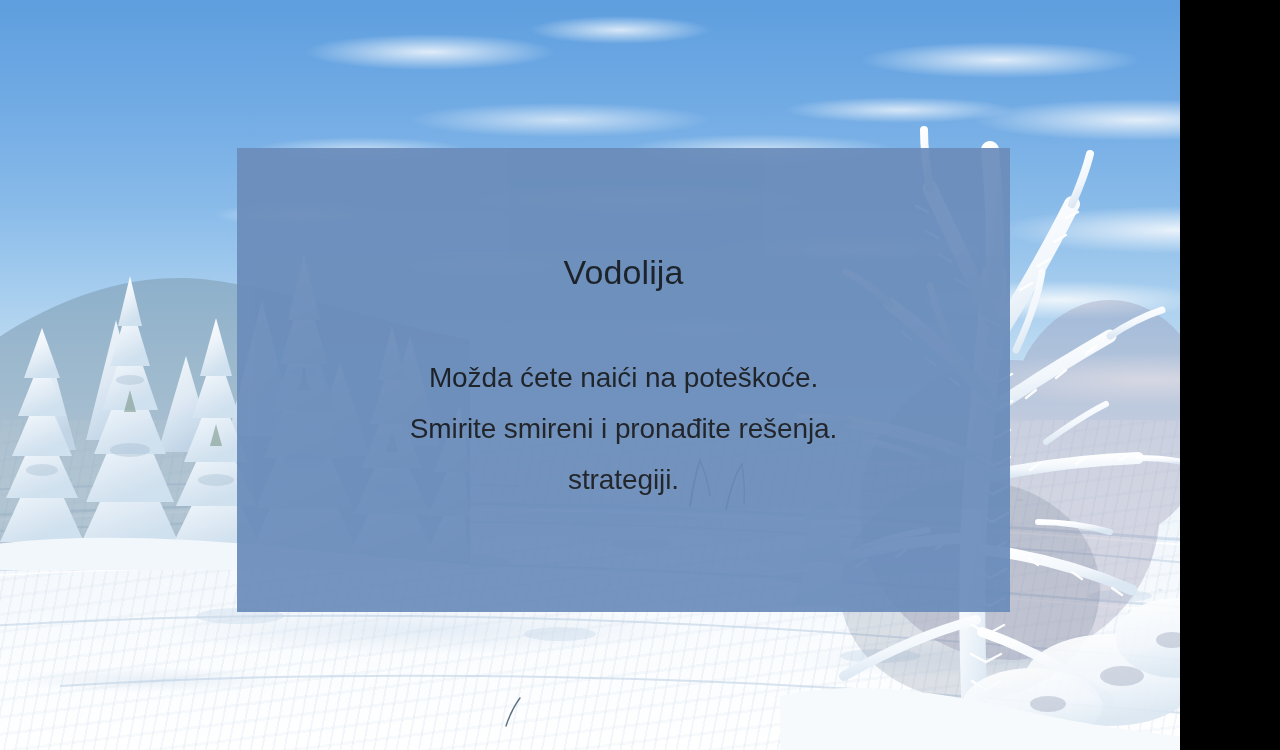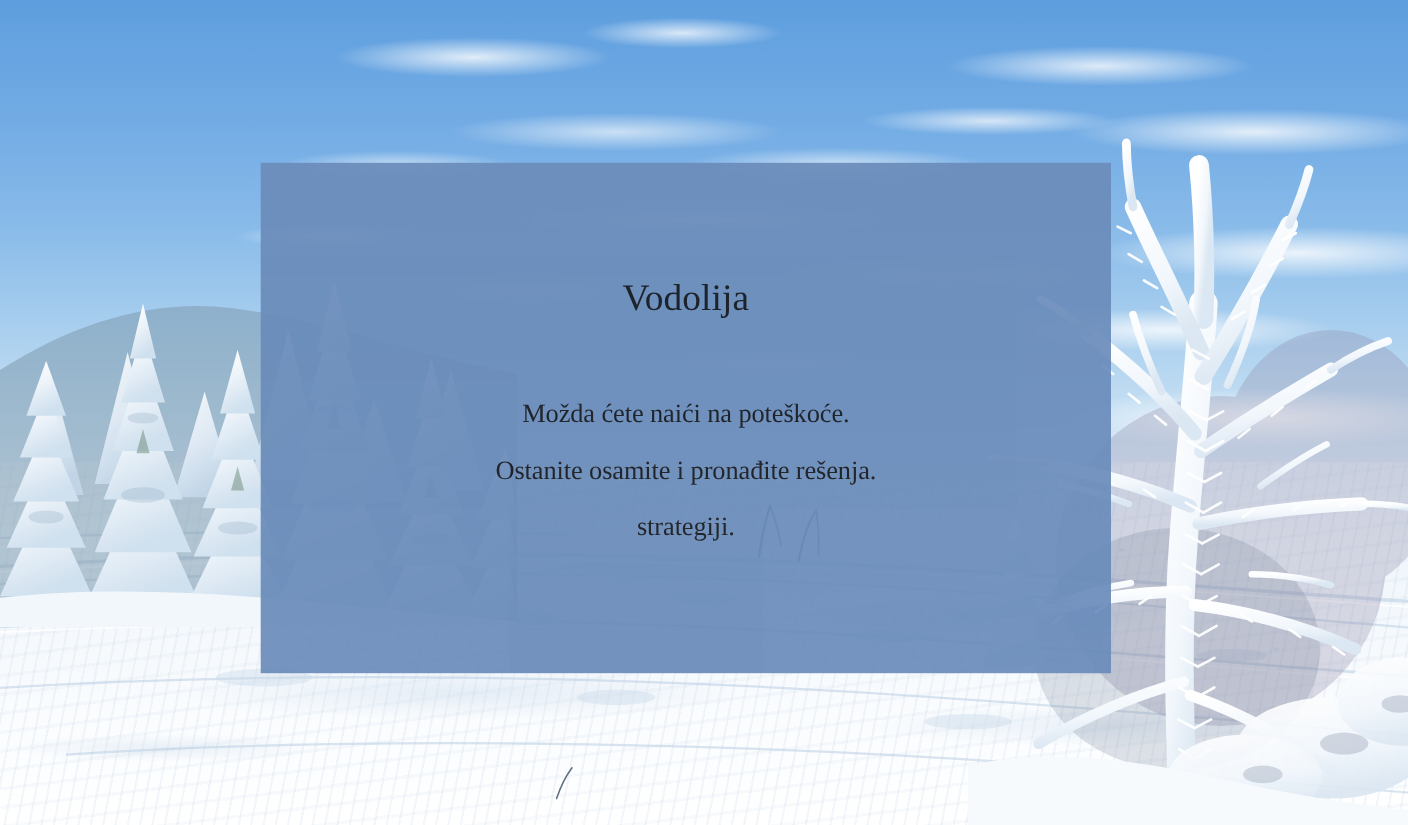--- a/index.html
+++ b/index.html
@@ -3,24 +3,24 @@
 <meta charset="utf-8">
 <title>Horoskop</title>
 <style>
   html, body {
     margin: 0;
     padding: 0;
     background: #000;
   }
   #stage {
     position: relative;
-    width: 1280px;
+    width: 1180px;
     height: 750px;
     overflow: hidden;
-    font-family: Liberation Serif, serif;
+    font-family: Liberation Sans, sans-serif;
   }
 
   
   .photo {
     position: absolute;
     inset: 0;
     overflow: hidden;
   }
 
   
@@ -134,21 +134,21 @@
     padding-bottom: 6px;
   }
   .zodiac-title {
     font-size: 34px;
     line-height: 44px;
     font-weight: 400;
     letter-spacing: .1px;
     margin: 0 0 58px 0;
   }
   .horoscope-line {
-    font-size: 24px;
+    font-size: 28px;
     line-height: 51px;
     font-weight: 400;
     letter-spacing: -.1px;
     margin: 0;
     white-space: nowrap;
   }
 </style>
 </head>
 <body>
 
@@ -367,21 +367,21 @@
     </svg>
   </div>
 
   <div class="panel">
     <div class="panel-inner">
 
       <div class="zodiac-title">Vodolija</div>
 
       <p class="horoscope-line">Možda ćete naići na poteškoće.</p>
 
-      <p class="horoscope-line">Ostanite osamite i pronađite rešenja.</p>
+      <p class="horoscope-line">Smirite smireni i pronađite rešenja.</p>
 
 
       <p class="horoscope-line">strategiji.</p>
 
     </div>
   </div>
 
 </div>
 
 </body></html>

